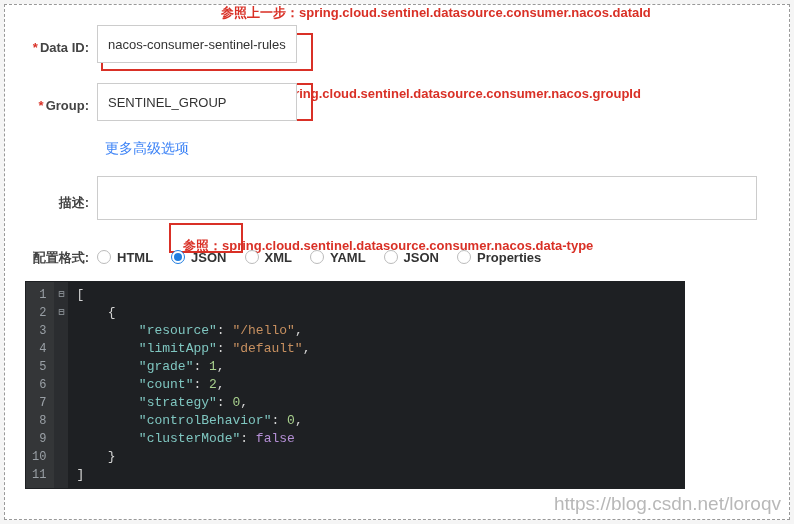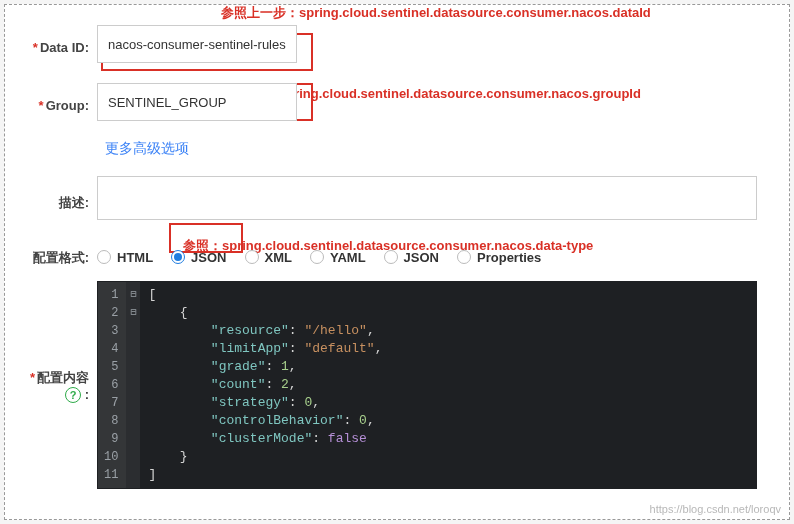--- a/index.html
+++ b/index.html
@@ -130,21 +130,21 @@
     font-weight: 600;
     white-space: nowrap;
     pointer-events:none;
   }
   .help-icon {
     display:inline-flex; width:16px; height:16px; border:1.5px solid #2fab4a;
     border-radius:50%; color:#2fab4a; font-size:11px; font-weight:bold;
     align-items:center; justify-content:center; margin-left:2px;
   }
   .footer-mark {
-    position:absolute; right:8px; bottom:4px; color:#b8b8b8; font-size:11px;
+    position:absolute; right:8px; bottom:4px; color:#b8b8b8; font-size:19px;
     font-family: Arial, sans-serif;
   }
 </style>
 </head>
 <body>
 
 <div class="outer">
 
   <div class="annot" style="top:-1px; left:216px;">参照上一步：spring.cloud.sentinel.datasource.consumer.nacos.dataId</div>
   <div class="annot" style="top:80px; left:235px;">参照：spring.cloud.sentinel.datasource.consumer.nacos.groupId</div>
@@ -215,24 +215,20 @@
             <label class="radio-item">
               <span class="radio-circle"></span>
               <span>Properties</span>
             </label>
           </div>
       </div>
     </div>
 
     
     <div class="row" style="margin-bottom:0;">
-      <div class="label-col" style="padding-top:2px;">
-        <span class="req">*</span><span>配置内容</span><br>
-        <span class="help-icon">?</span><span> :</span>
-      </div>
       <div class="field-col">
         <div class="editor-wrap">
           <div class="gutter" id="gutter">1<br>2<br>3<br>4<br>5<br>6<br>7<br>8<br>9<br>10<br>11</div>
           <div class="fold-col" id="folds">⊟<br>⊟<br>&nbsp;<br>&nbsp;<br>&nbsp;<br>&nbsp;<br>&nbsp;<br>&nbsp;<br>&nbsp;<br>&nbsp;<br>&nbsp;</div>
           <div class="code" id="code"><span class="tok-punc">[</span>
     <span class="tok-punc">{</span>
         <span class="tok-key">"resource"</span><span class="tok-punc">: </span><span class="tok-str">"/hello"</span><span class="tok-punc">,</span>
         <span class="tok-key">"limitApp"</span><span class="tok-punc">: </span><span class="tok-str">"default"</span><span class="tok-punc">,</span>
         <span class="tok-key">"grade"</span><span class="tok-punc">: </span><span class="tok-num">1</span><span class="tok-punc">,</span>
         <span class="tok-key">"count"</span><span class="tok-punc">: </span><span class="tok-num">2</span><span class="tok-punc">,</span>

